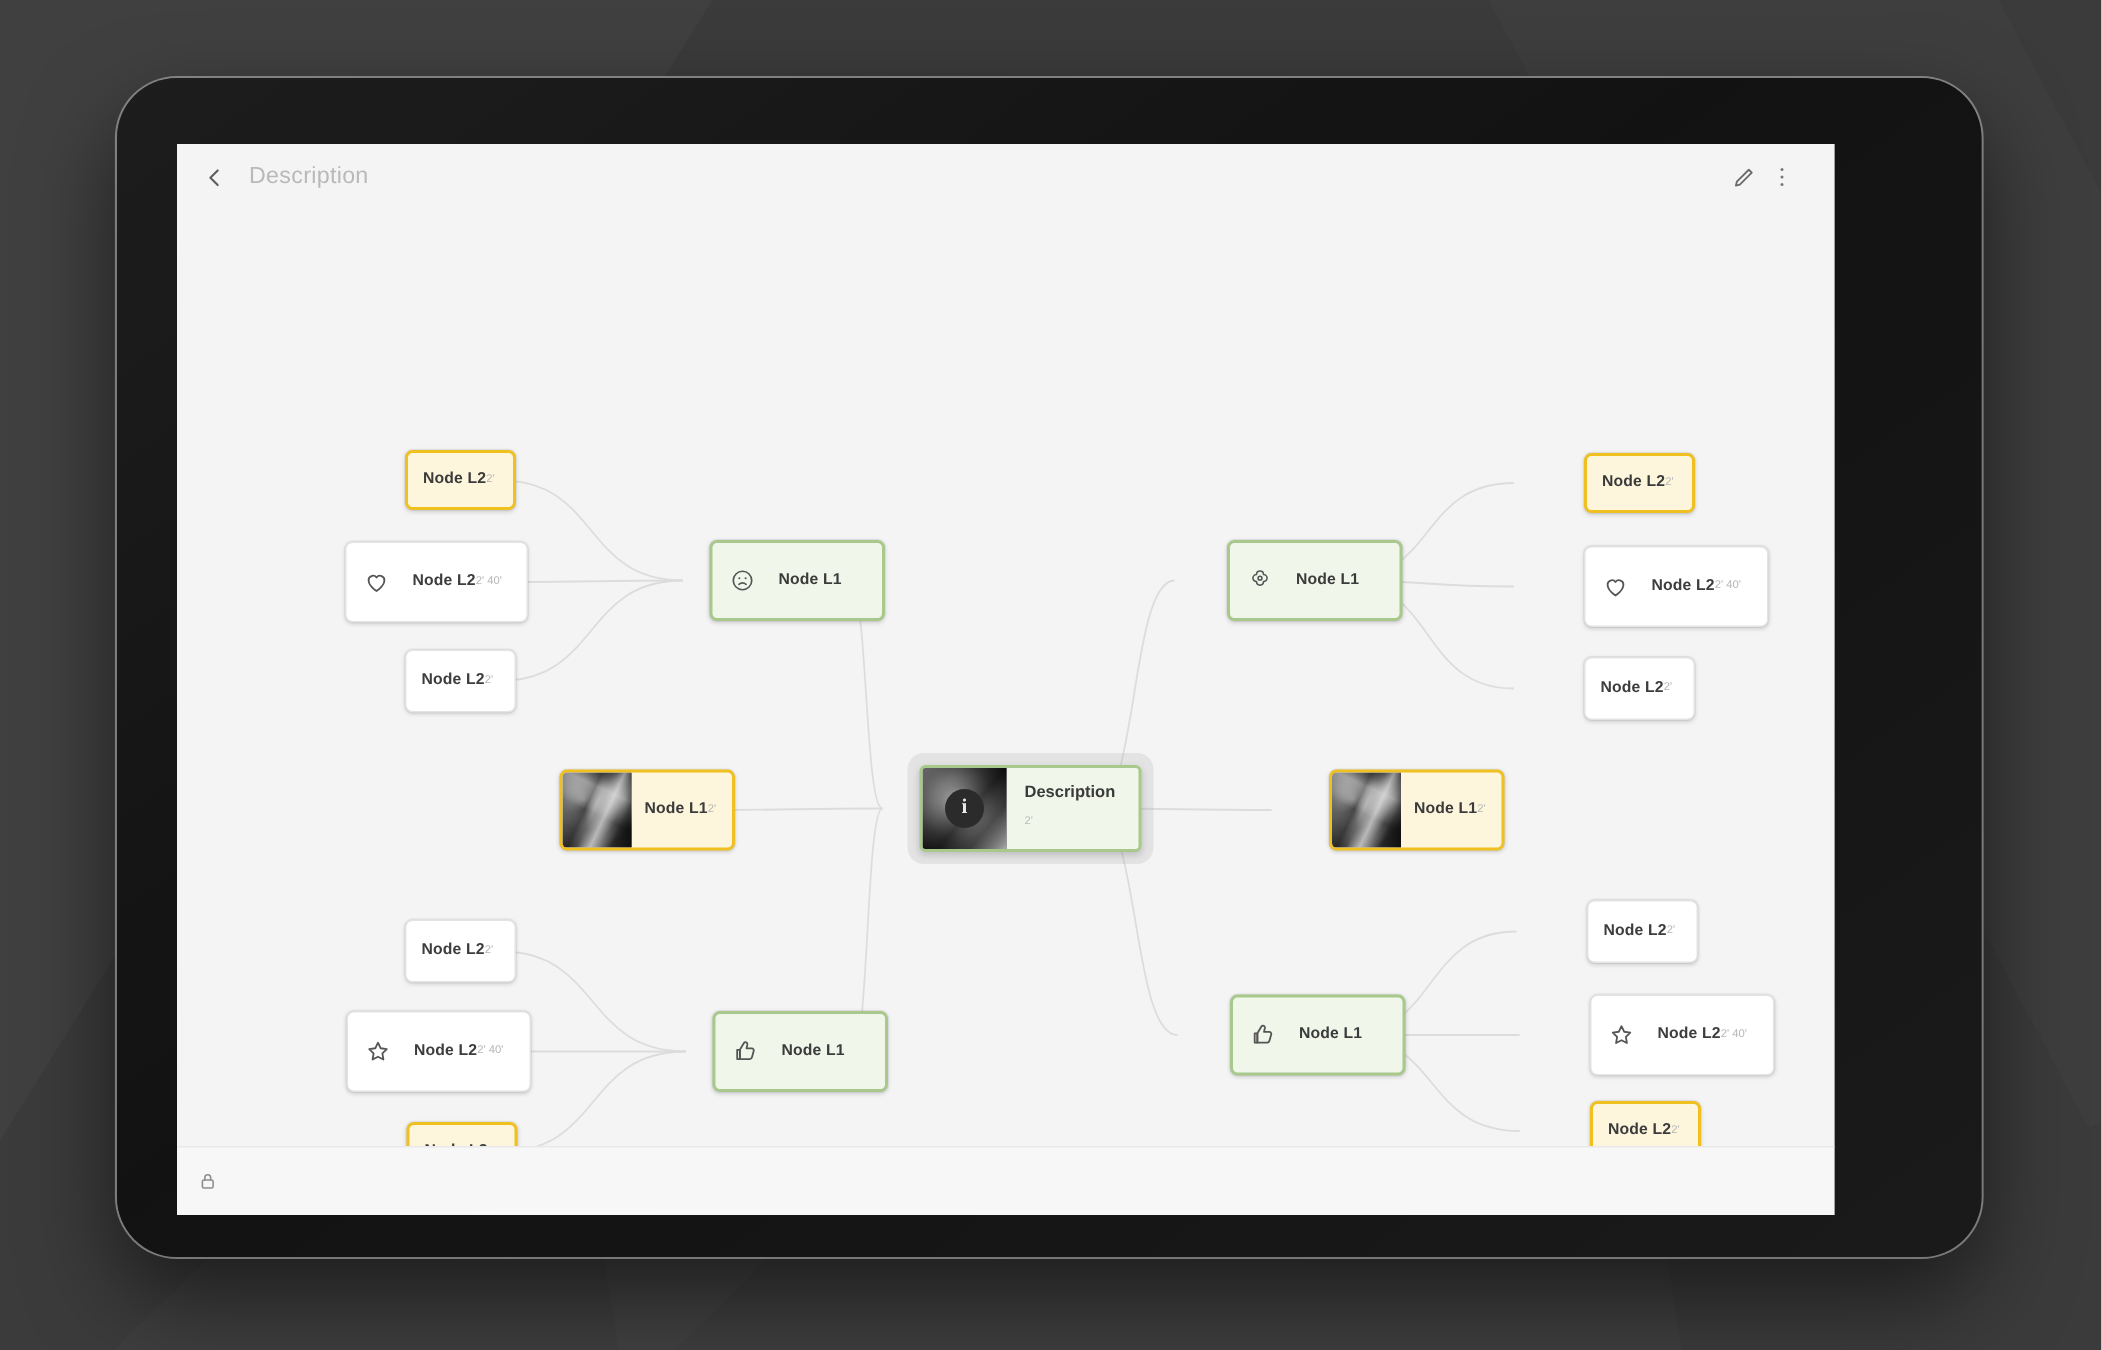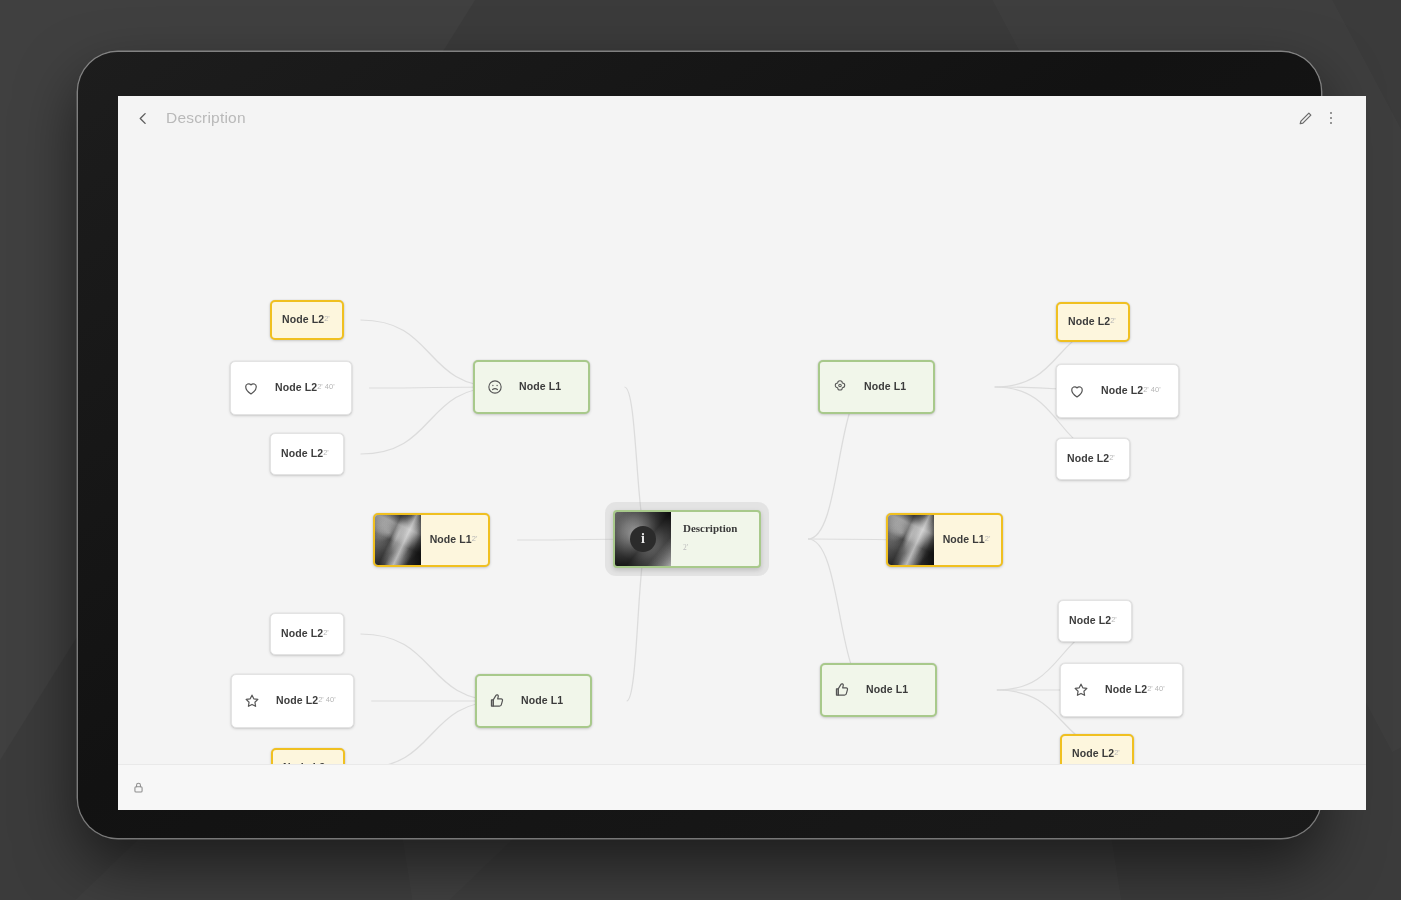--- a/index.html
+++ b/index.html
@@ -41,21 +41,21 @@
     background: linear-gradient(145deg, #1d1d1d 0%, #121212 45%, #1a1a1a 100%);
     box-shadow:
       0 0 0 1.4px rgba(190,190,190,0.55),
       0 26px 60px rgba(0,0,0,0.55);
   }
 
   #screen {
     position: absolute;
     left: 40px;
     top: 44px;
-    width: 1248px;
+    width: 1105px;
     height: 714px;
     background: #f4f4f4;
     overflow: hidden;
   }
 
   
   #app-header {
     position: absolute;
     left: 0; top: 0;
     width: 100%;
@@ -209,21 +209,21 @@
     transform: translate(-50%,-50%);
     width: 26px; height: 26px;
     border-radius: 50%;
     background: #2b2b2b;
     display: flex; align-items: center; justify-content: center;
     color: #e9e9e9;
     font-size: 14px;
     font-weight: 700;
     font-family: "Liberation Serif", serif;
   }
-  #root-node .txt { padding: 6px 26px 6px 12px; font-family: Liberation Serif, serif; }
+  #root-node .txt { padding: 6px 26px 6px 12px; }
   #root-node .title { font-size: 11px; font-weight: 700; color: #3a3a3a; }
   #root-node .sub { font-size: 7.5px; color: #bcbcbc; }
 </style>
 </head>
 <body>
 
 <div id="stage">
 
   <div class="bg-shape s1"></div>
   <div class="bg-shape s2"></div>

